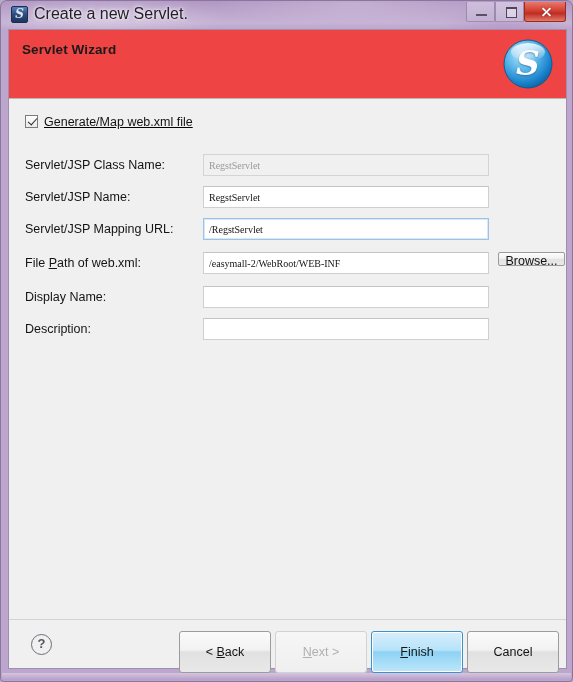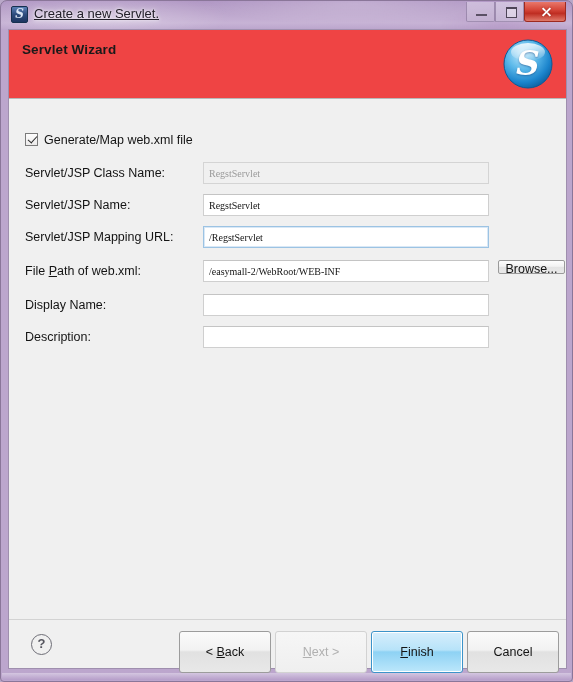--- a/index.html
+++ b/index.html
@@ -63,26 +63,25 @@
     font-family: "DejaVu Serif", serif;
     font-style: italic;
     font-weight: bold;
     font-size: 12px;
     color: #dbe6f5;
     line-height: 17px;
   }
   #window-title {
     position: absolute;
     left: 33px; top: 4px;
-    font-size: 13px;
+    font-size: 16px;
     color: #23202a;
     line-height: 18px;
     text-shadow: 0 0 3px rgba(255,255,255,0.95), 0 0 6px rgba(255,255,255,0.85);
     white-space: nowrap;
-    text-decoration: underline;
   }
 
   .wbtn {
     position: absolute;
     top: 1px;
     height: 20px;
     box-sizing: border-box;
     border: 1px solid rgba(120,100,140,0.55);
     border-top: none;
     cursor: default;
@@ -166,21 +165,21 @@
 
   
   #form-body {
     position: absolute;
     left: 0; top: 69px; right: 0; bottom: 49px;
     background: #f0f0f0;
   }
 
   #generate-row {
     position: absolute;
-    left: 16px; top: 31px;
+    left: 16px; top: 13px; text-decoration: underline;
   }
   .cb {
     display: inline-block;
     width: 13px; height: 13px;
     border: 1px solid #7b7b7b;
     background: linear-gradient(to bottom,#fdfdfd,#eceaea);
     box-sizing: border-box;
     position: relative;
     vertical-align: -2px;
     margin-right: 6px;
@@ -196,21 +195,20 @@
   }
   #generate-label {
     font-size: 12.5px;
     color: #141414;
   }
 
   .frow {
     position: absolute;
     left: 0; right: 0;
     height: 26px;
-    margin-top: 8px;
   }
   .flabel {
     position: absolute;
     left: 16px; top: 4px;
     font-size: 12.5px;
     color: #141414;
     white-space: nowrap;
   }
   .flabel u { text-decoration: underline; }
   .finput {

